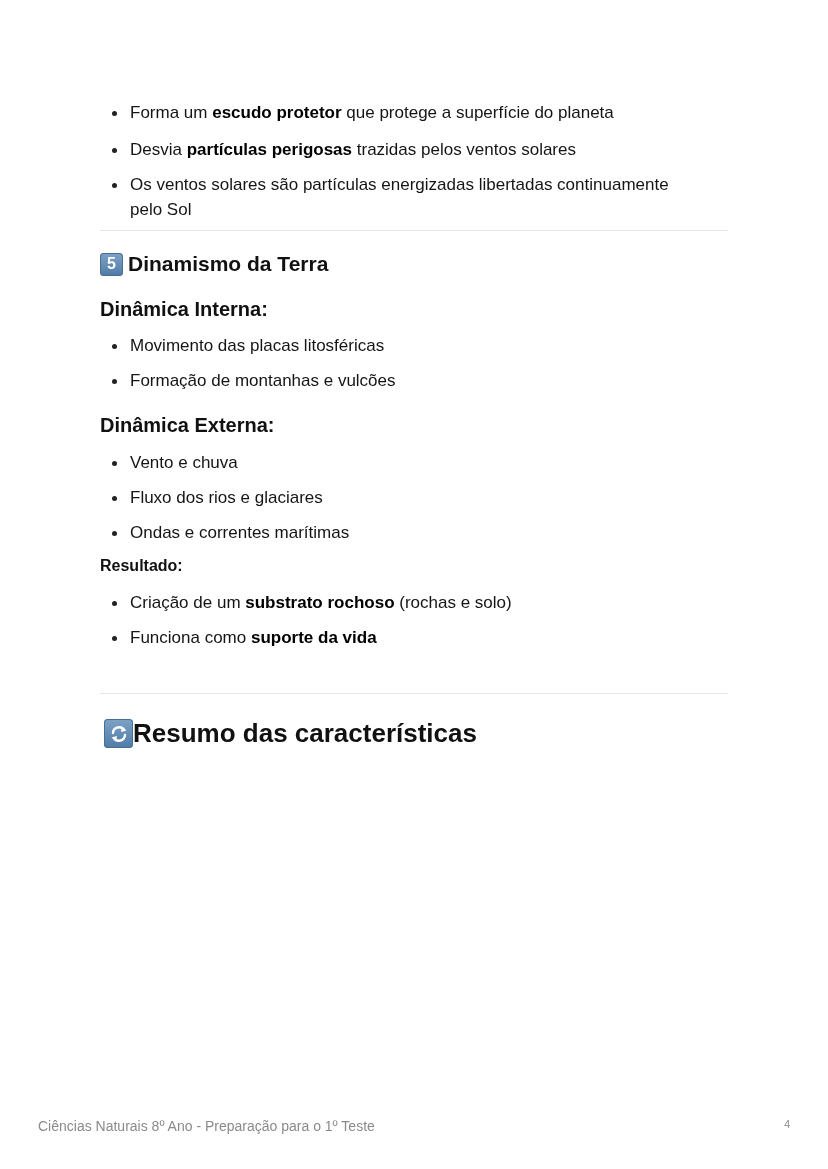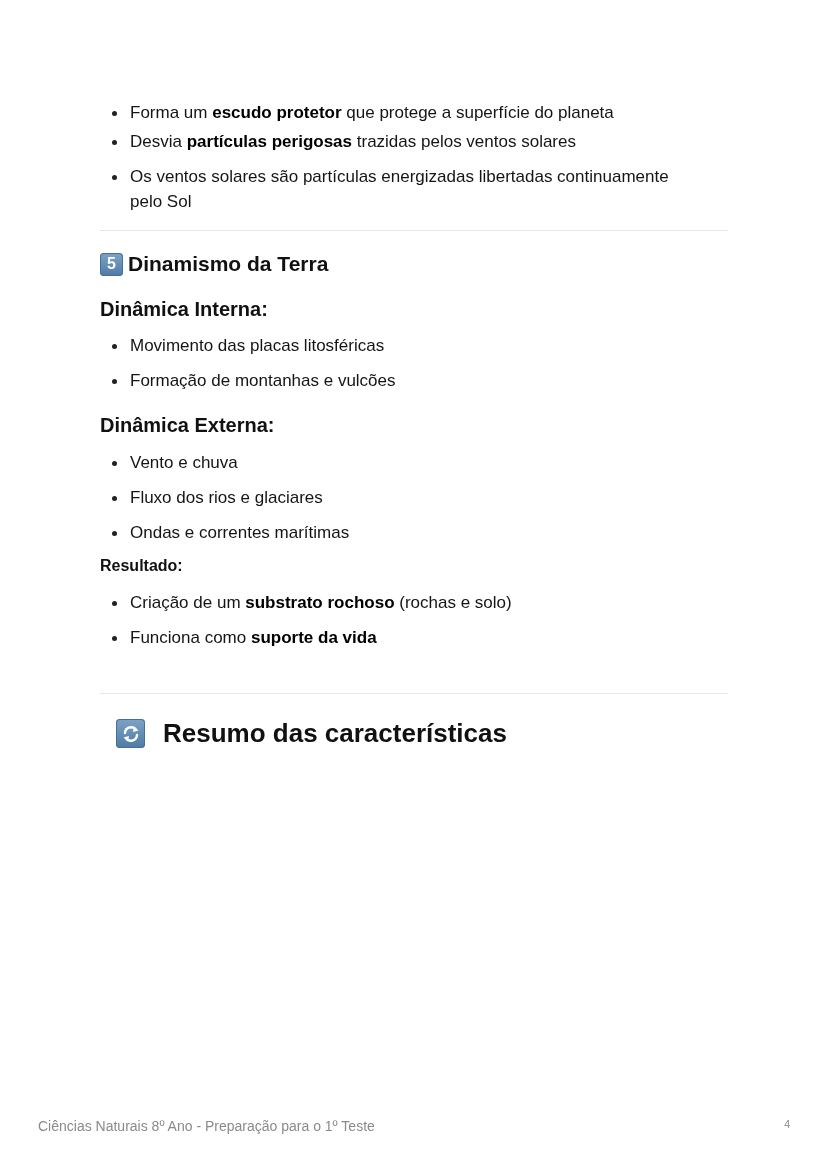--- a/index.html
+++ b/index.html
@@ -50,27 +50,27 @@
       left: 100px;
       font-size: 21px;
       font-weight: 700;
       color: #111;
       display: flex;
       align-items: center;
       gap: 5px;
     }
     .h1 {
       position: absolute;
-      left: 116px;
+      left: 104px;
       font-size: 26px;
       font-weight: 700;
       color: #111;
       display: flex;
       align-items: center;
-      gap: 18px;
+      gap: 0;
     }
     .h3 {
       position: absolute;
       left: 100px;
       font-size: 20px;
       font-weight: 700;
       color: #111;
     }
     .h4 {
       position: absolute;
@@ -105,21 +105,21 @@
       top: 1118px;
       font-size: 10.5px;
       color: #8a8a8a;
     }
   </style>
 </head>
 <body>
 
 <div class="list-block" style="top:100px;">
   <ul class="bullets">
-    <li style="margin-bottom:4px;"><span>Forma um </span><b>escudo protetor</b><span> que protege a superfície do planeta</span></li>
+    <li style="margin-bottom:12px;"><span>Forma um </span><b>escudo protetor</b><span> que protege a superfície do planeta</span></li>
     <li style="margin-bottom:10px;"><span>Desvia </span><b>partículas perigosas</b><span> trazidas pelos ventos solares</span></li>
     <li style="padding-right:40px;"><span>Os ventos solares são partículas energizadas libertadas continuamente pelo Sol</span></li>
   </ul>
 </div>
 
 <div class="divider" style="top:230px;"></div>
 
 <div class="h2" style="top:252px;">
   <span class="emoji-box emoji-5">5</span>
   <span>Dinamismo da Terra</span>

